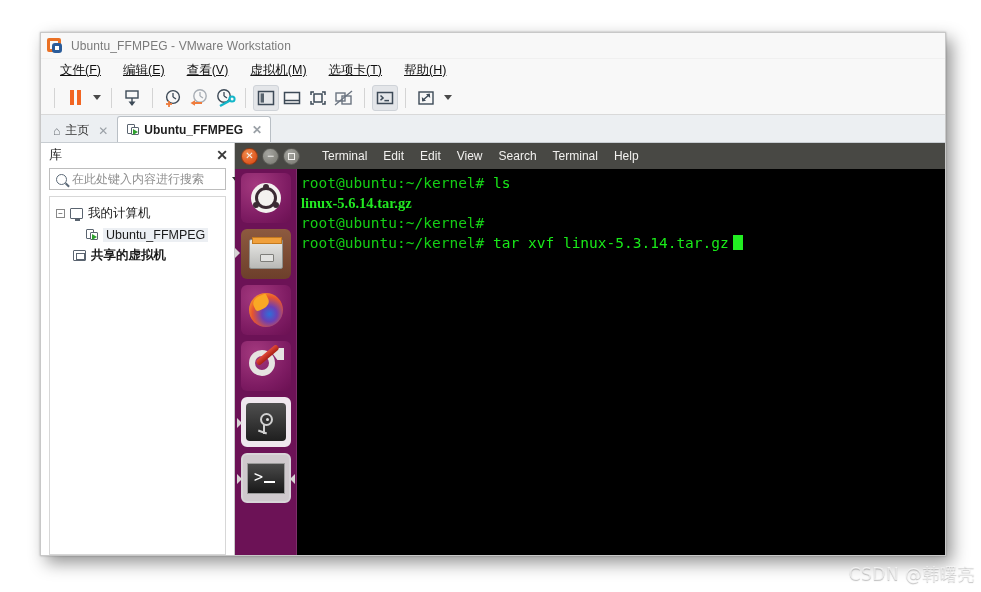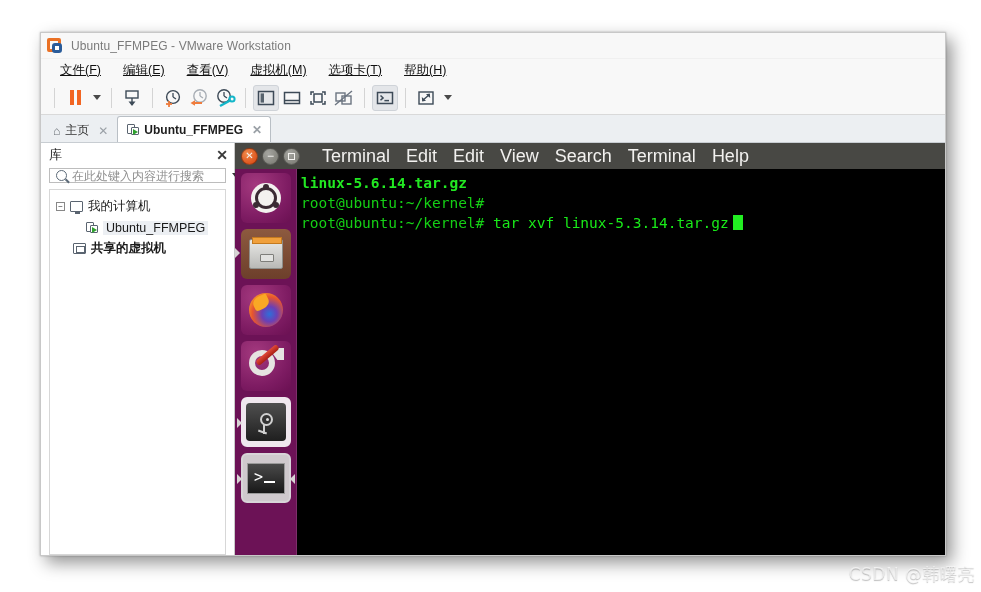--- a/index.html
+++ b/index.html
@@ -90,21 +90,21 @@
   .sidebar {
     width:194px; background:#fff; display:flex; flex-direction:column;
     border-right:1px solid #c9c9c9; flex:0 0 194px;
   }
   .sb-head {
     height:24px; display:flex; align-items:center; padding:0 6px 0 8px;
     font-size:13px; color:#222; justify-content:space-between;
   }
   .sb-head .xbtn { color:#3a3a3a; font-size:14px; line-height:1; font-weight:bold;}
   .sb-search {
-    margin:1px 8px 6px 8px; height:15px; border:1px solid #bdbdbd; background:#fff;
+    margin:1px 8px 6px 8px; height:22px; border:1px solid #bdbdbd; background:#fff;
     display:flex; align-items:center; gap:5px; padding:0 4px;
   }
   .mag { width:11px;height:11px;border:1.6px solid #5c6a78;border-radius:50%;
     position:relative; flex:0 0 11px; margin-left:2px;}
   .mag::after{content:"";position:absolute;right:-4px;bottom:-2px;width:5px;height:1.6px;
     background:#5c6a78;transform:rotate(45deg);}
   .sb-search input {
     flex:1; border:none; outline:none; font-size:12px; color:#333;
     font-family:"Liberation Sans", sans-serif; background:transparent;
   }
@@ -138,21 +138,21 @@
   }
   .wctl { width:17px;height:17px;border-radius:50%; margin-right:4px;
     display:flex;align-items:center;justify-content:center; position:relative;
     border:1px solid rgba(0,0,0,0.35); }
   .wctl.close { background:radial-gradient(circle at 35% 30%, #f08a4b, #d6410c); }
   .wctl.min, .wctl.max { background:radial-gradient(circle at 35% 30%, #a5a5a0, #77776f); }
   .wctl .g { color:#f4f2ef; font-size:10px; line-height:1; }
   .wctl.min .g { font-size:12px; }
   .wctl.max .g { width:7px;height:7px;border:1.4px solid #f4f2ef; }
   .umenu { display:flex; align-items:center; margin-left:10px; gap:0; }
-  .umenu-item { color:#f2f1ef; font-size:18px; padding:0 8px; }
+  .umenu-item { color:#f2f1ef; font-size:12px; padding:0 8px; }
 
   .guest-body { flex:1; display:flex; min-height:0; }
 
   
   .launcher {
     width:62px; background:#6c1256; flex:0 0 62px; padding-top:4px;
     display:flex; flex-direction:column; align-items:center; gap:6px;
     position:relative;
   }
   .launcher::after{content:"";position:absolute;right:0;top:0;bottom:0;width:1px;
@@ -219,21 +219,21 @@
 
   
   .terminal {
     flex:1; background:#000; padding:4px 0 0 4px; min-width:0;
     font-family:"DejaVu Sans Mono","Liberation Mono", monospace;
     font-size:14.5px; line-height:20px; overflow:hidden;
   }
   .tline { white-space:pre; }
   .c-prompt { color:#15cf15; }
   .c-cmd { color:#19ea19; }
-  .c-file { color:#22e822; font-weight:bold; }
+  .c-file { color:#22e822; font-weight:bold;font-family:Liberation Serif, serif; }
   .cursor { display:inline-block; width:10px; height:15px; background:#22ee22;
     vertical-align:-2px; margin-left:4px; }
 
   
   .watermark {
     position:absolute; right:6px; bottom:6px; font-size:17px;
     color:rgba(255,255,255,0.62); letter-spacing:0.5px;
     text-shadow:0 1px 1px rgba(0,0,0,0.25);
     font-family:"DejaVu Sans", sans-serif;
   }
@@ -484,20 +484,21 @@
               <span class="arrL"></span>
               <span class="arrR"></span>
               <span class="sc">
                 <span class="pr">&gt;</span>
                   <span class="cur"></span>
               </span>
             </div>
           </div>
 
           <div class="terminal">
+            <div class="tline"><span class="c-prompt">root@ubuntu:~/kernel# </span><span class="c-cmd">ls</span></div>
             <div class="tline"><span class="c-file">linux-5.6.14.tar.gz</span></div>
             <div class="tline"><span class="c-prompt">root@ubuntu:~/kernel# </span></div>
             <div class="tline"><span class="c-prompt">root@ubuntu:~/kernel# </span><span class="c-cmd">tar xvf linux-5.3.14.tar.gz</span><span class="cursor"></span></div>
           </div>
 
         </div>
       </div>
     </div>
   </div>
 

